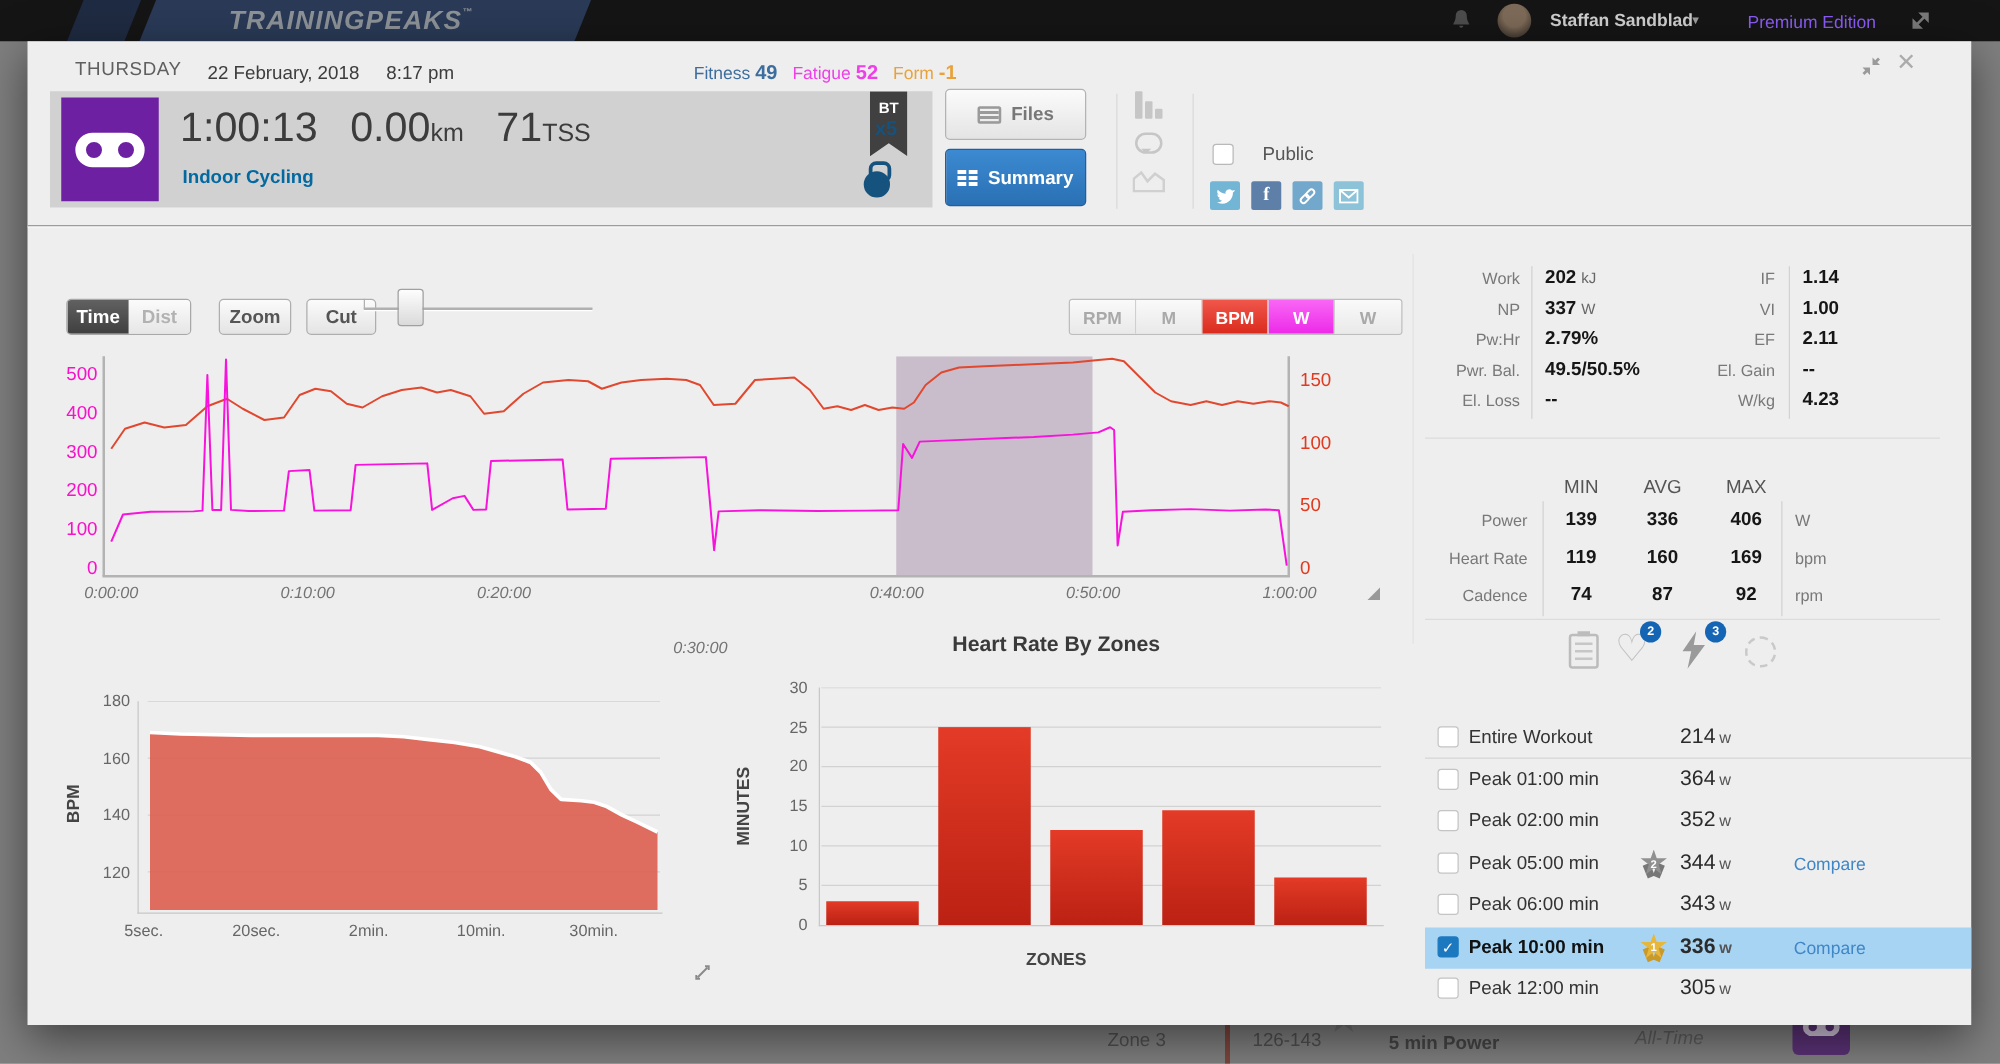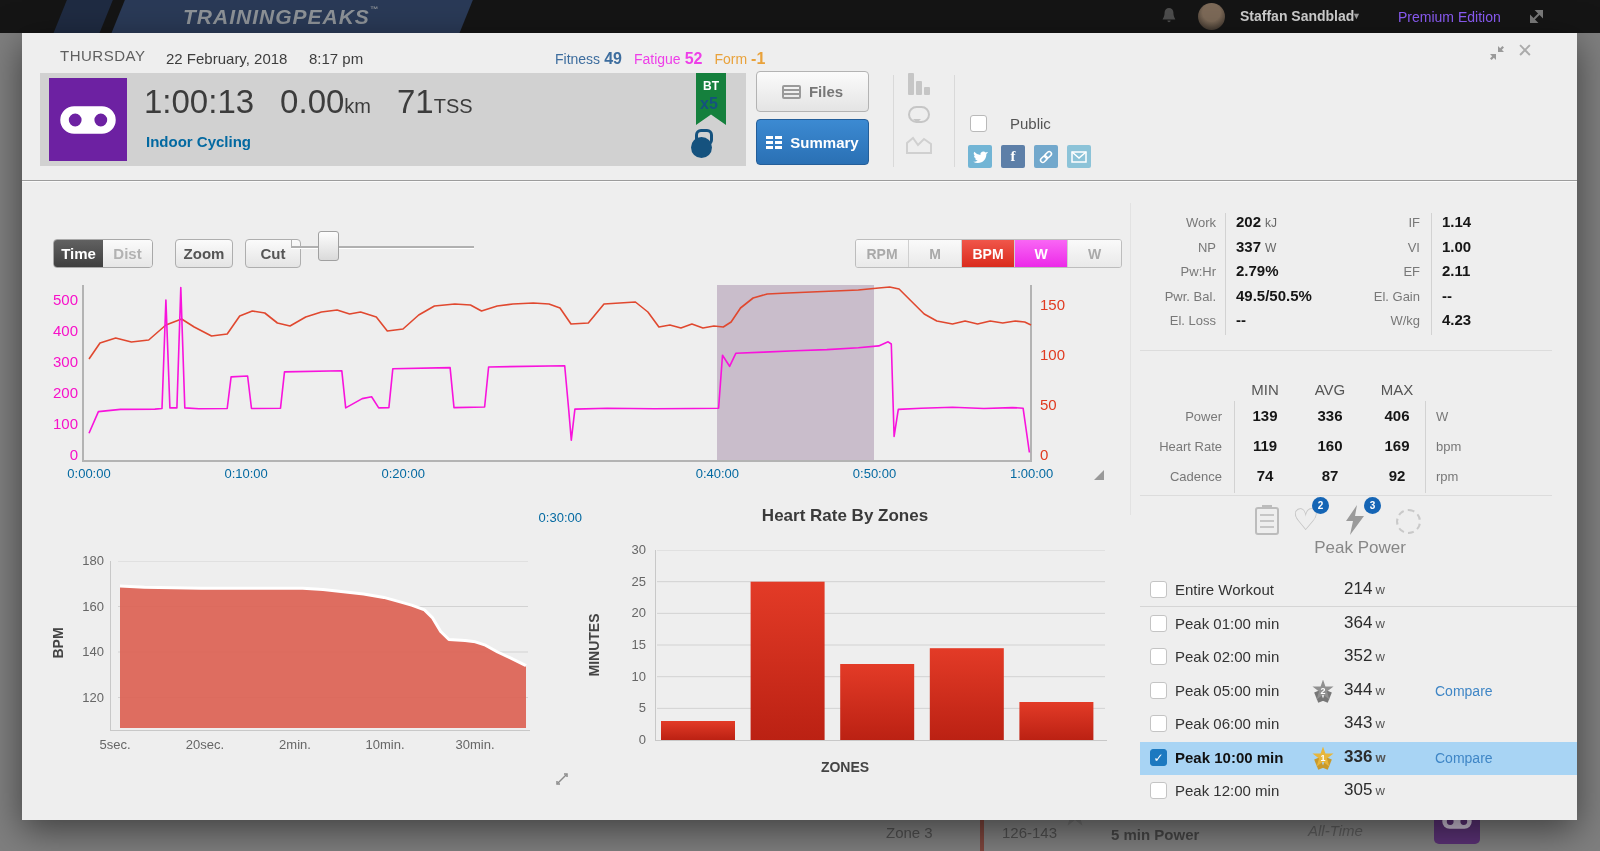--- a/index.html
+++ b/index.html
@@ -44,21 +44,21 @@
   .m-collapse{position:absolute;left:1466px;top:11px;cursor:pointer;}
   .m-close{position:absolute;left:1495px;top:6px;font-size:19px;color:#ababab;font-weight:bold;cursor:pointer;}
 
   
   .banner{position:absolute;left:18px;top:40px;width:706px;height:93px;background:#d1d1d1;}
   .sport-icon{position:absolute;left:9px;top:5px;width:78px;height:83px;background:#6d21a2;display:flex;align-items:center;justify-content:center;}
   .b-nums{position:absolute;left:104px;top:10px;display:flex;align-items:baseline;gap:26px;color:#3c3c3c;}
   .b-big{font-size:33px;}
   .b-unit{font-size:20px;}
   .b-sport{position:absolute;left:106px;top:60px;font-size:15px;font-weight:bold;color:#0369a1;}
-  .bt-ribbon{position:absolute;left:656px;top:0;width:30px;height:52px;background:#15803d;clip-path:polygon(0 0,100% 0,100% 100%,50% 80%,0 100%);text-align:center;color:#fff;font-weight:bold;font-size:12px;padding-top:6px;}
+  .bt-ribbon{position:absolute;left:656px;top:0;width:30px;height:52px;background:#404040;clip-path:polygon(0 0,100% 0,100% 100%,50% 80%,0 100%);text-align:center;color:#fff;font-weight:bold;font-size:12px;padding-top:6px;}
   .kb{position:absolute;left:650px;top:56px;width:24px;height:30px;}
   .kb:before{content:"";position:absolute;left:5px;top:0;width:12px;height:11px;border:3px solid #15527e;border-radius:6px;}
   .kb:after{content:"";position:absolute;left:1px;top:8px;width:21px;height:21px;background:#15527e;border-radius:50%;}
   .kb-x{position:absolute;left:678px;top:62px;font-size:16px;font-weight:bold;color:#15527e;}
 
   
   .btn-files{position:absolute;left:734px;top:38px;width:113px;height:41px;background:linear-gradient(#fbfbfb,#e4e4e4);border:1px solid #b3b3b3;border-radius:4px;display:flex;align-items:center;justify-content:center;gap:8px;color:#777;font-size:15px;font-weight:bold;cursor:pointer;}
   .fi-icon{width:19px;height:14px;border:2px solid #9a9a9a;border-radius:2px;background:repeating-linear-gradient(to bottom,transparent 0 2px,#9a9a9a 2px 4px);}
   .btn-summary{position:absolute;left:734px;top:86px;width:113px;height:46px;background:linear-gradient(#3c8ad2,#2a70b4);border:1px solid #245e99;border-radius:4px;display:flex;align-items:center;justify-content:center;gap:8px;color:#fff;font-size:15px;font-weight:bold;cursor:pointer;}
   .su-icon{display:flex;gap:2px;}
@@ -99,21 +99,21 @@
 
   
   .mainchart{position:absolute;left:61px;top:252px;width:949px;height:175px;}
   .ax{position:absolute;background:#b3b3b3;}
   .ax-l{left:60px;top:252px;width:2px;height:176px;}
   .ax-r{left:1008px;top:252px;width:2px;height:176px;}
   .ax-b{left:60px;top:427px;width:950px;height:2px;}
   .ticklab{position:absolute;font-size:15px;}
   .tick-mag{color:#f711c9;text-align:right;width:38px;left:18px;}
   .tick-red{color:#e03a20;left:1018px;width:40px;}
-  .tick-x{color:#0369a1;font-size:13px;width:70px;text-align:center;top:433px;}
+  .tick-x{color:#737373;font-size:13px;width:70px;text-align:center;top:433px;font-style:italic;}
   .rsz{position:absolute;width:0;height:0;border-left:10px solid transparent;border-bottom:10px solid #999;}
 
   
   .subtitle{position:absolute;width:300px;text-align:center;font-size:17px;font-weight:bold;color:#3a3a3a;top:473px;}
   .axislab{position:absolute;font-size:14px;font-weight:bold;color:#444;}
   .sub-ylab{font-size:13px;font-weight:normal;color:#666;text-align:right;position:absolute;}
   .sub-xlab{font-size:13px;color:#666;width:60px;text-align:center;position:absolute;}
   .thinax{position:absolute;background:#c8c8c8;}
 
   
@@ -465,21 +465,20 @@
         <i style="top:17px;"></i>
       </span>
     <span class="heart">♡</span>
     <span class="badge" style="left:60px;">2</span>
     <svg style="position:absolute;left:92px;top:6px;" width="22" height="30" viewBox="0 0 22 30">
         <polygon points="13,0 2,16 9,16 6,30 20,11 11,11" fill="#9a9a9a"></polygon>
       </svg>
     <span class="badge" style="left:112px;">3</span>
     <span class="dashcirc"></span>
   </div>
-  <div class="pk-title">Peak Power</div>
 
   <div id="peak-list">
       <div class="prow first" style="top: 541px;">
         <span class="cb"></span>
         <span class="plab">Entire Workout</span>
         <span class="pval"><span>214</span><small>w</small></span>
       </div>
       <div class="prow" style="top: 574.5px;">
         <span class="cb"></span>
         <span class="plab">Peak 01:00 min</span>

